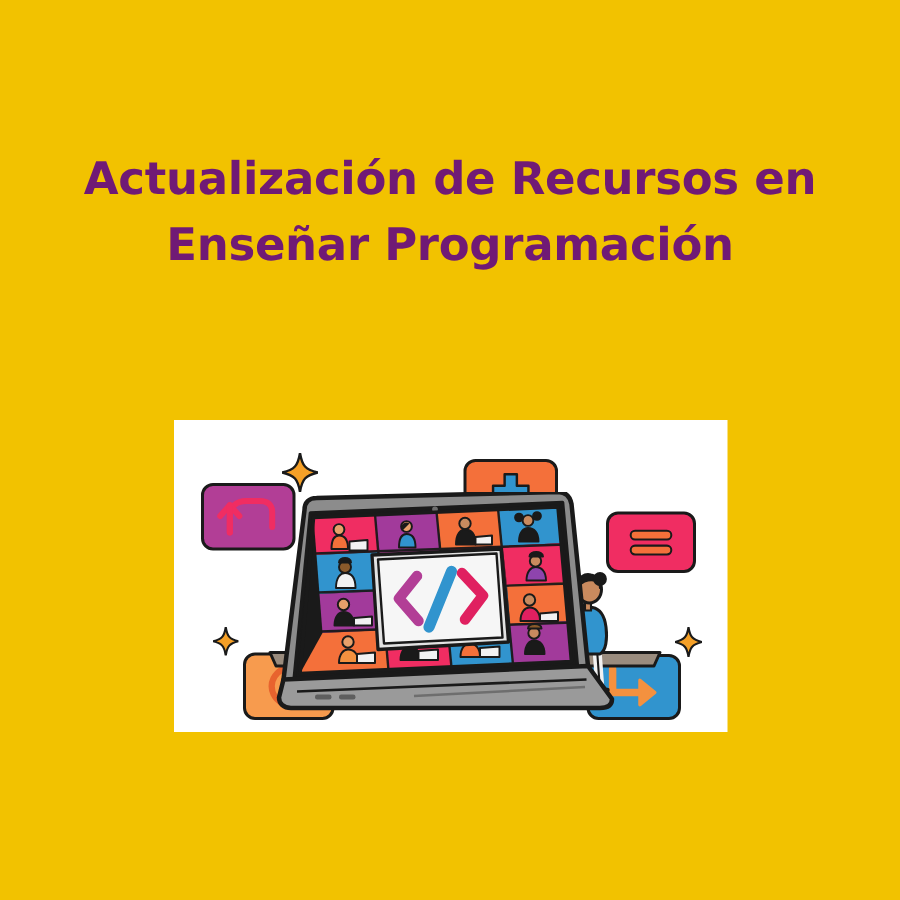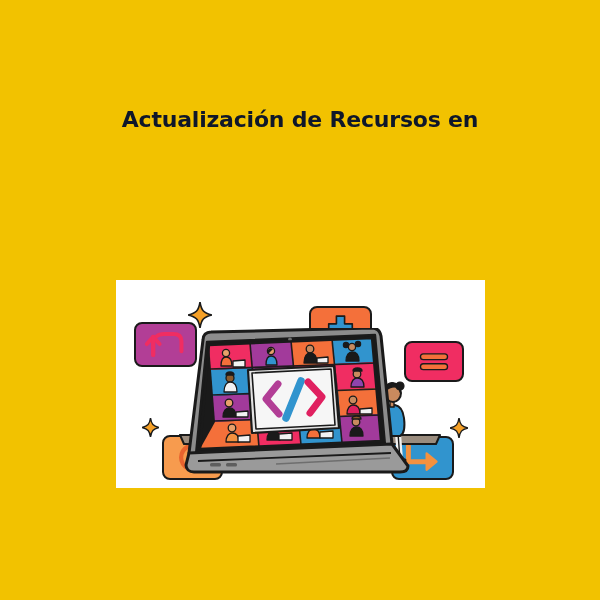--- a/index.html
+++ b/index.html
@@ -26,24 +26,24 @@
     position: absolute;
     left: 0;
     top: 98px;
     width: 600px;
     text-align: center;
     padding: 0 30px;
     box-sizing: border-box;
   }
   .title-line {
     display: block;
-    color: #0f172a;
+    color: #701a75;
     font-family: "DejaVu Sans", sans-serif;
     font-weight: bold;
-    font-size: 22px;
+    font-size: 30px;
     line-height: 44px;
     letter-spacing: -0.2px;
   }
 
   
   #illustration-card {
     position: absolute;
     left: 116px;
     top: 280px;
     width: 369px;
@@ -123,20 +123,21 @@
   }
   #desk svg { width: 100%; height: 100%; display: block; }
 </style>
 </head>
 <body>
 
 <div id="poster">
 
   <div id="title-block">
     <span class="title-line">Actualización de Recursos en</span>
+    <span class="title-line">Enseñar Programación</span>
   </div>
 
   <div id="illustration-card">
     <div id="illustration-stage">
 
       <div class="sparkle" style="left:72px; top:22px; width:24px; height:26px;">
         <svg viewBox="0 0 24 26" width="24" height="26">
           <path d="M12 0 C13.4 8.6 15.6 11 24 13 C15.6 15 13.4 17.4 12 26 C10.6 17.4 8.4 15 0 13 C8.4 11 10.6 8.6 12 0 Z" fill="#F5A027" stroke="#1A1A1A" stroke-width="1.6" stroke-linejoin="round"></path>
         </svg>
       </div>

